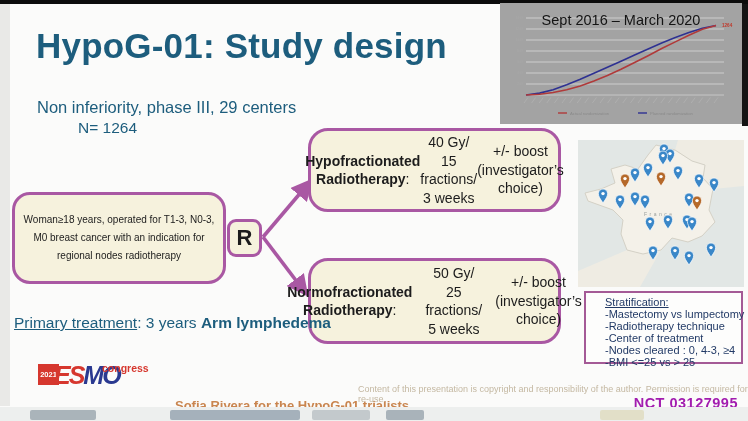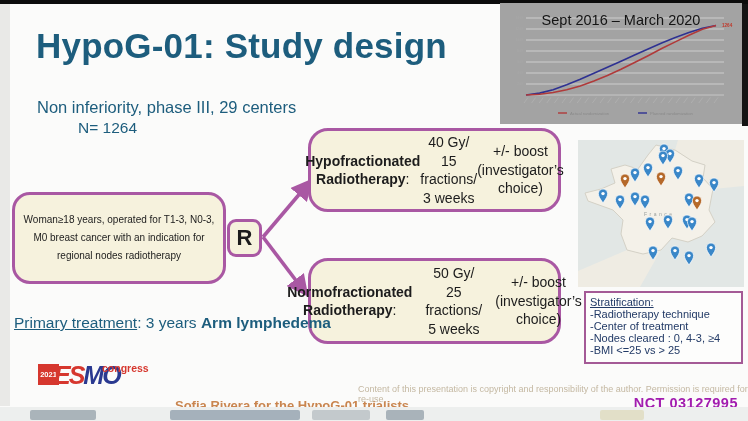--- a/index.html
+++ b/index.html
@@ -29,21 +29,21 @@
   .primary { position:absolute; left:14px; top:314px; font-size:15.5px; color:#1d5d7d; }
   .primary .und { text-decoration:underline; }
   .primary .bld { font-weight:bold; }
 
   .chart-panel { position:absolute; left:500px; top:3px; width:242px; height:121px;
                  background:#a3a3a3; }
   .map-panel { position:absolute; left:578px; top:140px; width:166px; height:147px;
                box-shadow:0 0 0 1px #d9dcd9 inset; }
   .strat { position:absolute; left:584px; top:291px; width:159px; height:73px;
            background:#fdfdfc; border:2px solid #a45a96; box-sizing:border-box;
-           color:#223a66; font-size:11px; line-height:12px; padding:3px 4px; }
+           color:#223a66; font-size:11px; line-height:12px; padding:3px 19px; }
   .strat .st-title { text-decoration:underline; }
   .strat div { white-space:nowrap; }
 
   .arrows { position:absolute; left:258px; top:172px; width:62px; height:130px; }
 
   .logo { position:absolute; left:38px; top:361px; width:110px; height:34px; }
   .logo .yr { position:absolute; left:0; top:3px; width:21px; height:21px; background:#d6372e;
               color:#fff; font-size:7.5px; font-weight:bold; display:flex; align-items:center;
               justify-content:center; }
   .logo .nm { position:absolute; left:16px; top:0px; font-size:25px; font-weight:800;
@@ -264,20 +264,21 @@
           <g transform="translate(133,117)">
             <path d="M0,0 C-3.2,-4.6 -4.6,-6.8 -4.6,-9.4 A4.6,4.6 0 1 1 4.6,-9.4 C4.6,-6.8 3.2,-4.6 0,0 Z" fill="#3a87c8" stroke="#ffffff" stroke-width="0.7"></path>
             <circle cx="0" cy="-9.4" r="1.7" fill="#ffffff"></circle>
           </g>
         </g>
     </svg>
   </div>
 
   <div class="strat">
     <div class="st-title">Stratification:</div>
+    <div>-Mastectomy vs lumpectomy</div>
     <div>-Radiotherapy technique</div>
     <div>-Center of treatment</div>
     <div>-Nodes cleared : 0, 4-3, ≥4</div>
     <div>-BMI &lt;=25 vs &gt; 25</div>
   </div>
 
   <div class="logo">
     <div class="yr">2021</div>
     <div class="nm"><span class="red">ES</span><span class="blu">MO</span></div>
     <div class="cg">congress</div>

